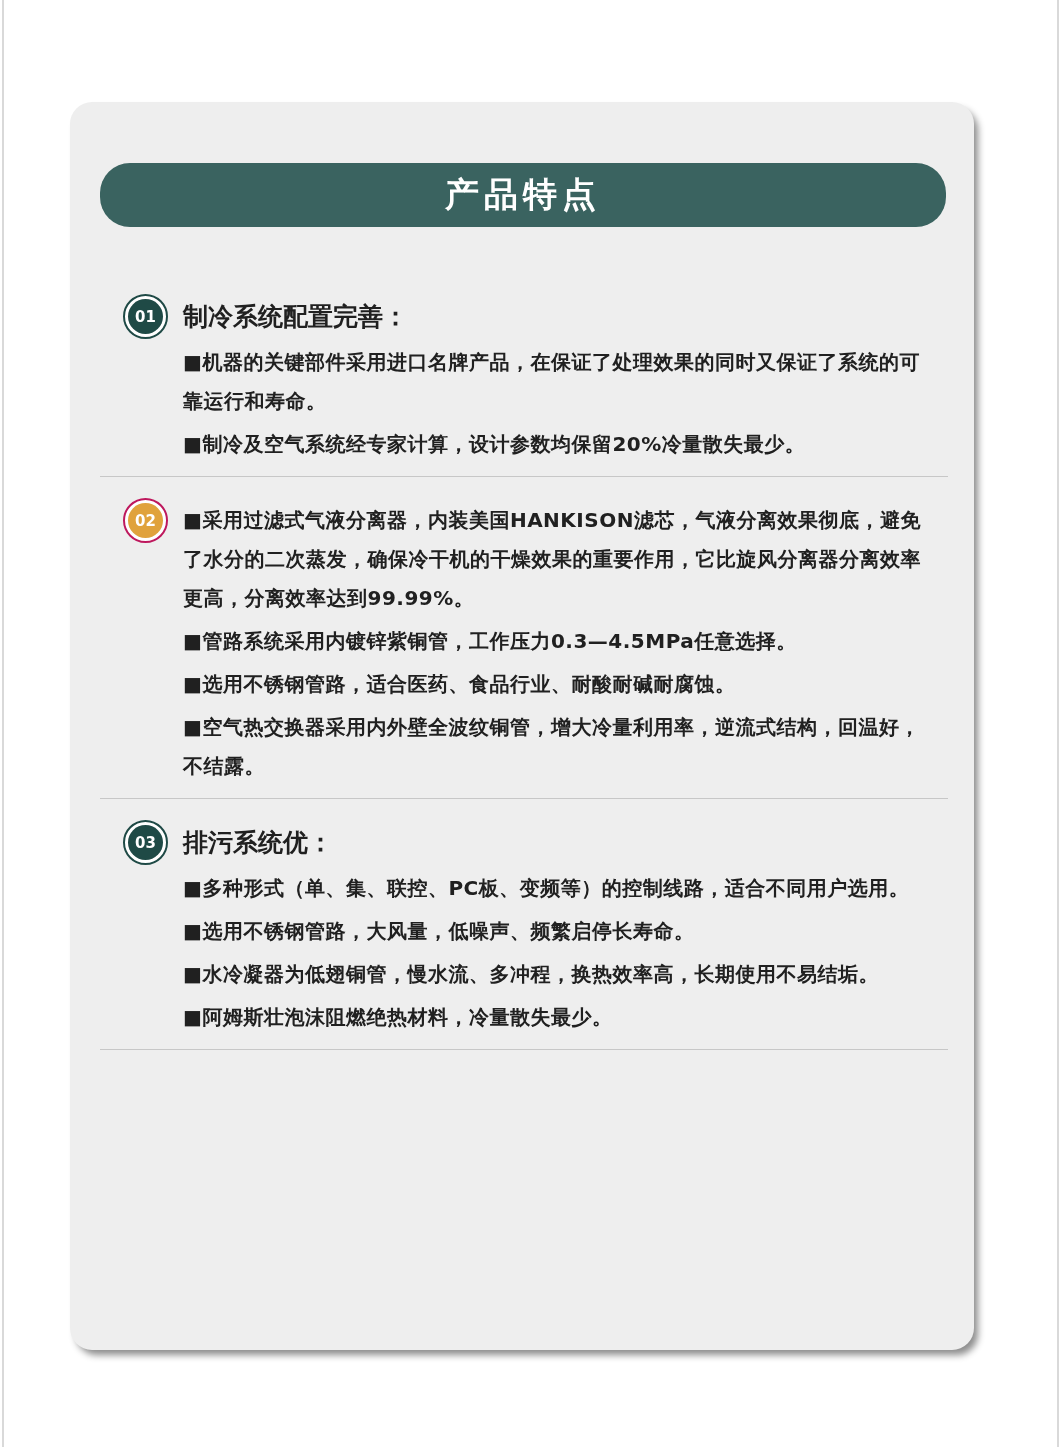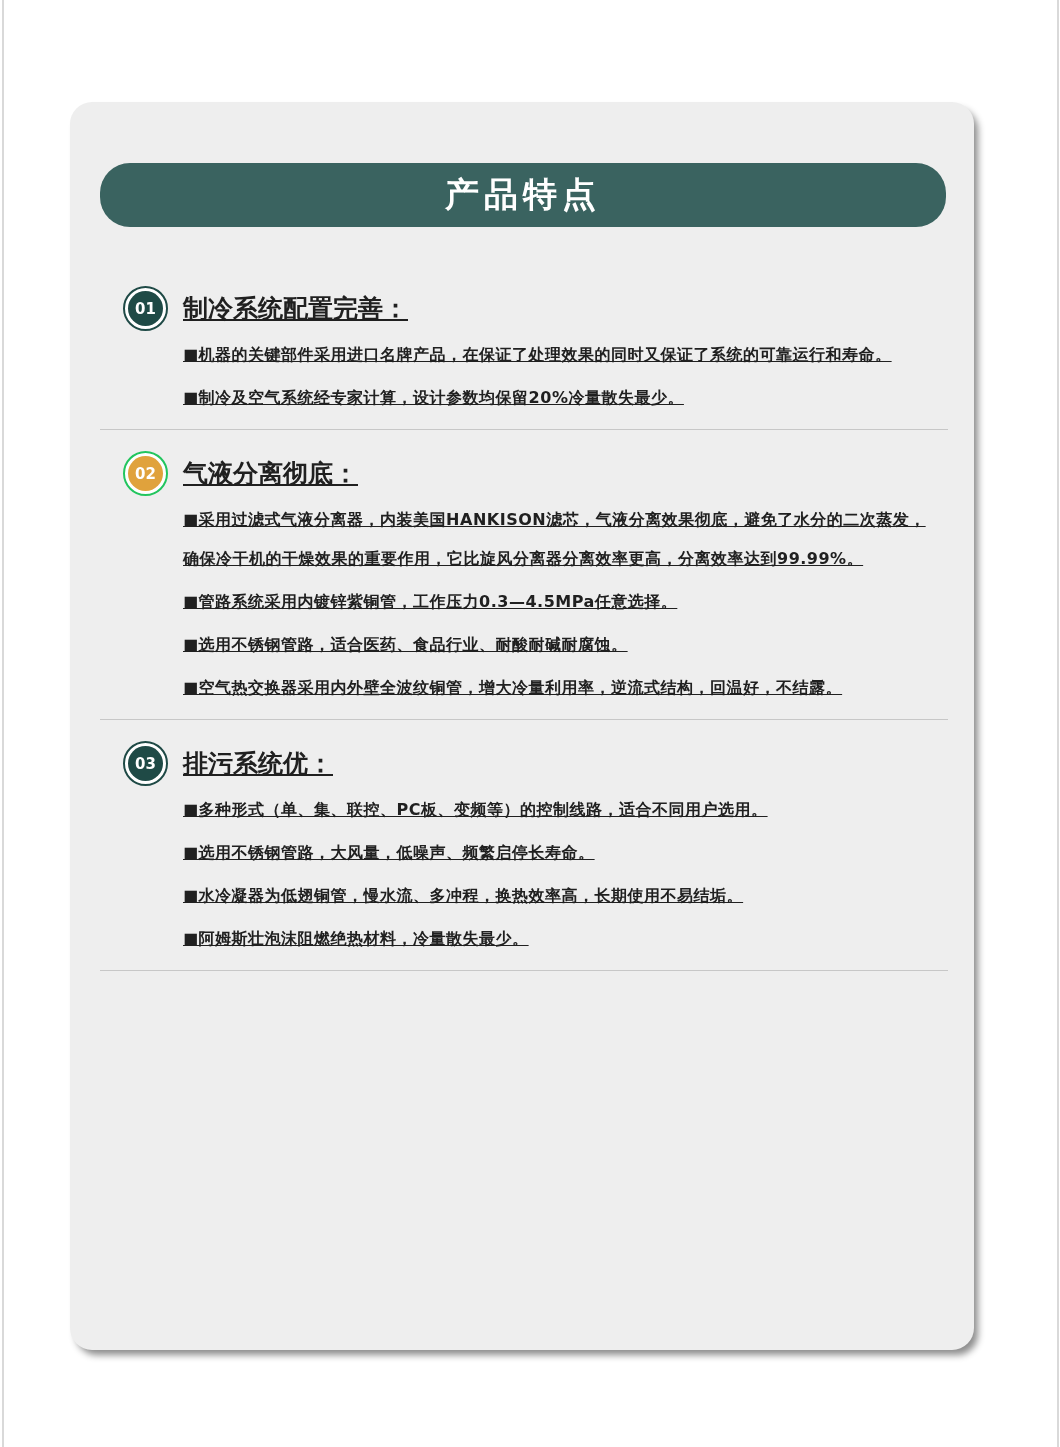--- a/index.html
+++ b/index.html
@@ -45,30 +45,29 @@
     justify-content: center;
     border-radius: 30px;
   }
 
   .content { padding-top: 54px; }
 
   .section {
     position: relative;
     margin: 0 42px 0 113px;
     color: #202020;
-    text-decoration: underline;
   }
   .section-title {
     font-size: 25px;
     font-weight: bold;
     line-height: 40px;
-    margin: 8px 0 6px 0;
+    margin: 16px 0 6px 0;
   }
   .section p {
-    font-size: 16px;
+    font-size: 20px;
     font-weight: bold;
     line-height: 39px;
     margin: 0 0 4px 0;
     letter-spacing: 0.5px;
   }
 
   .badge {
     position: absolute;
     left: -60px;
     top: -3px;
@@ -85,21 +84,21 @@
     border-radius: 50%;
     color: #ffffff;
     font-size: 15px;
     font-weight: bold;
     display: flex;
     align-items: center;
     justify-content: center;
   }
   .badge--teal   { border: 2px solid #1f4a46; }
   .badge--teal .badge-inner   { background: #1f4a46; }
-  .badge--orange { border: 2px solid #22c55e; }
+  .badge--orange { border: 2px solid #be185d; }
   .badge--orange .badge-inner { background: #e0a23c; }
 
   .divider {
     border: none;
     border-top: 1px solid #c7c7c7;
     margin: 12px 26px 24px 30px;
   }
 </style>
 </head>
 <body>
@@ -123,21 +122,20 @@
       <p>■机器的关键部件采用进口名牌产品，在保证了处理效果的同时又保证了系统的可靠运行和寿命。</p>
       <p>■制冷及空气系统经专家计算，设计参数均保留20%冷量散失最少。</p>
     </div>
 
     <hr class="divider">
 
     <div class="section">
       <div class="badge badge--orange">
         <div class="badge-inner">02</div>
       </div>
-      <h3 class="section-title">气液分离彻底：</h3>
       <p>■采用过滤式气液分离器，内装美国HANKISON滤芯，气液分离效果彻底，避免了水分的二次蒸发，确保冷干机的干燥效果的重要作用，它比旋风分离器分离效率更高，分离效率达到99.99%。</p>
       <p>■管路系统采用内镀锌紫铜管，工作压力0.3—4.5MPa任意选择。</p>
       <p>■选用不锈钢管路，适合医药、食品行业、耐酸耐碱耐腐蚀。</p>
       <p>■空气热交换器采用内外壁全波纹铜管，增大冷量利用率，逆流式结构，回温好，不结露。</p>
     </div>
 
     <hr class="divider">
 
     <div class="section">
       <div class="badge badge--teal">

